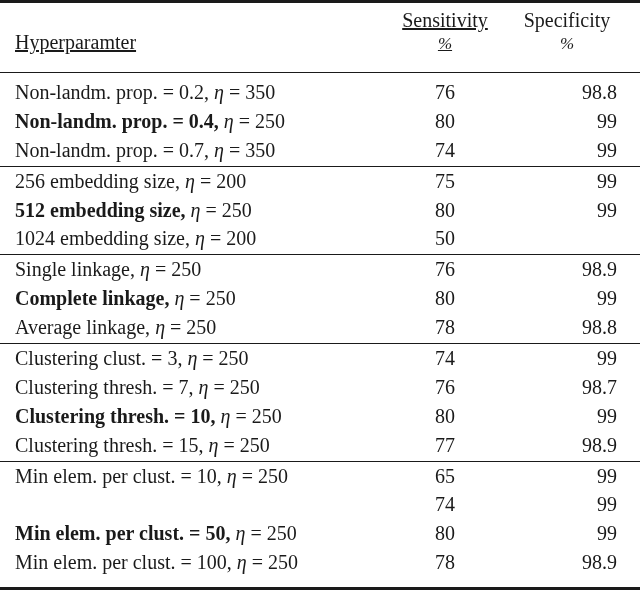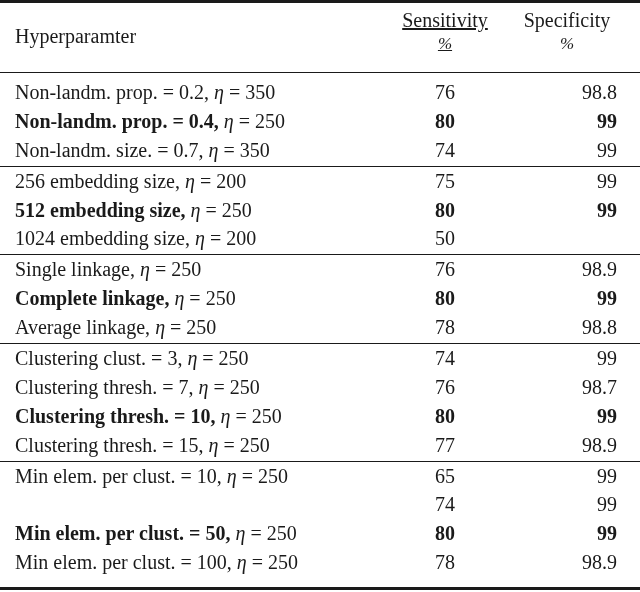--- a/index.html
+++ b/index.html
@@ -2,34 +2,34 @@
 <html><head>
 <meta charset="utf-8">
 <style>
   html, body { margin: 0; padding: 0; background: #ffffff; }
   body { width: 640px; height: 592px; overflow: hidden; position: relative;
          font-family: "Liberation Serif", "DejaVu Serif", serif; color: #1a1a1a; }
   .rule-top { position: absolute; left: 0; width: 640px; top: 0; height: 3px; background: #1a1a1a; }
   .rule-head { position: absolute; left: 0; width: 640px; top: 72px; height: 1px; background: #1a1a1a; }
   .rule-bot { position: absolute; left: 0; width: 640px; top: 587px; height: 3px; background: #1a1a1a; }
   .hdr { position: absolute; font-size: 20px; }
-  .hdr-param { left: 15px; top: 25px; }
+  .hdr-param { left: 15px; top: 31px; text-decoration: underline; }
   .hdr-col { text-align: center; width: 140px; }
   .hdr-col .l1 { display: block; line-height: 24px; }
   .hdr-col .l2 { display: block; line-height: 24px; font-style: italic; font-size: 17px; }
   .hdr-sens { left: 375px; top: 8px; text-decoration: underline; }
   .hdr-spec { left: 497px; top: 8px; }
   #rows { position: absolute; left: 0; top: 78px; width: 640px; }
   .group { border-bottom: 1px solid #1a1a1a; padding: 0 0 1px 0; }
   .group:last-child { border-bottom: none; }
   .row { position: relative; height: 28.9px; font-size: 20px; line-height: 28.9px; }
   .row .c-param { position: absolute; left: 15px; white-space: nowrap; }
   .row .c-sens { position: absolute; left: 395px; width: 100px; text-align: center; }
   .row .c-spec { position: absolute; left: 517px; width: 100px; text-align: right; }
-  .row.best .c-sens, .row.best .c-spec { font-weight: bold; }
+  .row.best .c-sens, .row.best .c-spec { font-weight: normal; }
   .b { font-weight: bold; margin-top: 32px; }
   .eta { font-style: italic; }
 </style>
 </head>
 <body>
 
 <div>
   <div class="rule-top"></div>
   <div class="hdr hdr-param">Hyperparamter</div>
   <div class="hdr hdr-col hdr-sens">
@@ -47,21 +47,21 @@
           <span class="c-param"><span class="b"></span><span>Non-landm. prop. = 0.2, </span><span class="eta">η</span><span> = 350</span></span>
           <span class="c-sens">76</span>
           <span class="c-spec">98.8</span>
         </div>
         <div class="row best">
           <span class="c-param"><span class="b">Non-landm. prop. = 0.4, </span><span></span><span class="eta">η</span><span> = 250</span></span>
           <span class="c-sens">80</span>
           <span class="c-spec">99</span>
         </div>
         <div class="row">
-          <span class="c-param"><span class="b"></span><span>Non-landm. size. = 0.7, </span><span class="eta">η</span><span> = 350</span></span>
+          <span class="c-param"><span class="b"></span><span>Non-landm. prop. = 0.7, </span><span class="eta">η</span><span> = 350</span></span>
           <span class="c-sens">74</span>
           <span class="c-spec">99</span>
         </div>
       </div>
       <div class="group">
         <div class="row">
           <span class="c-param"><span class="b"></span><span>256 embedding size, </span><span class="eta">η</span><span> = 200</span></span>
           <span class="c-sens">75</span>
           <span class="c-spec">99</span>
         </div>

